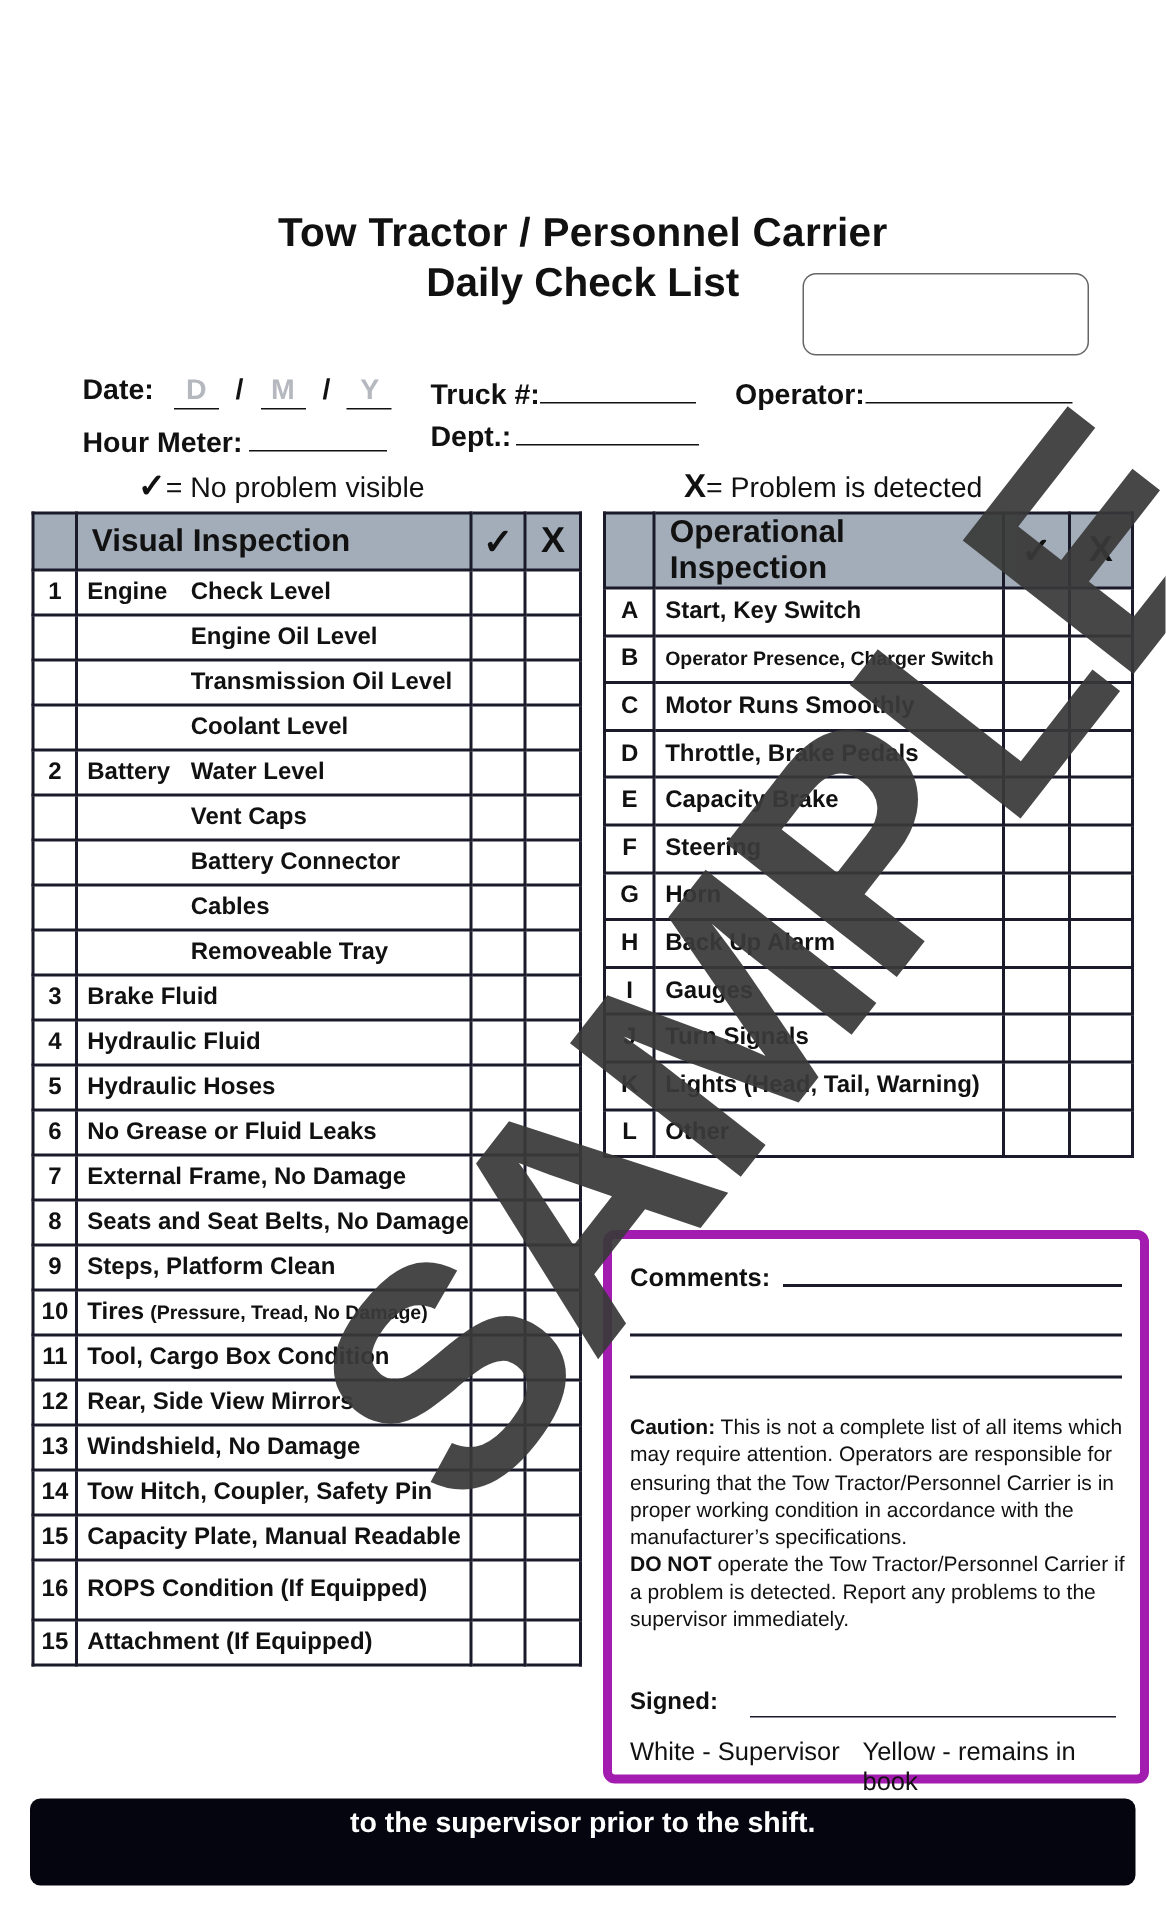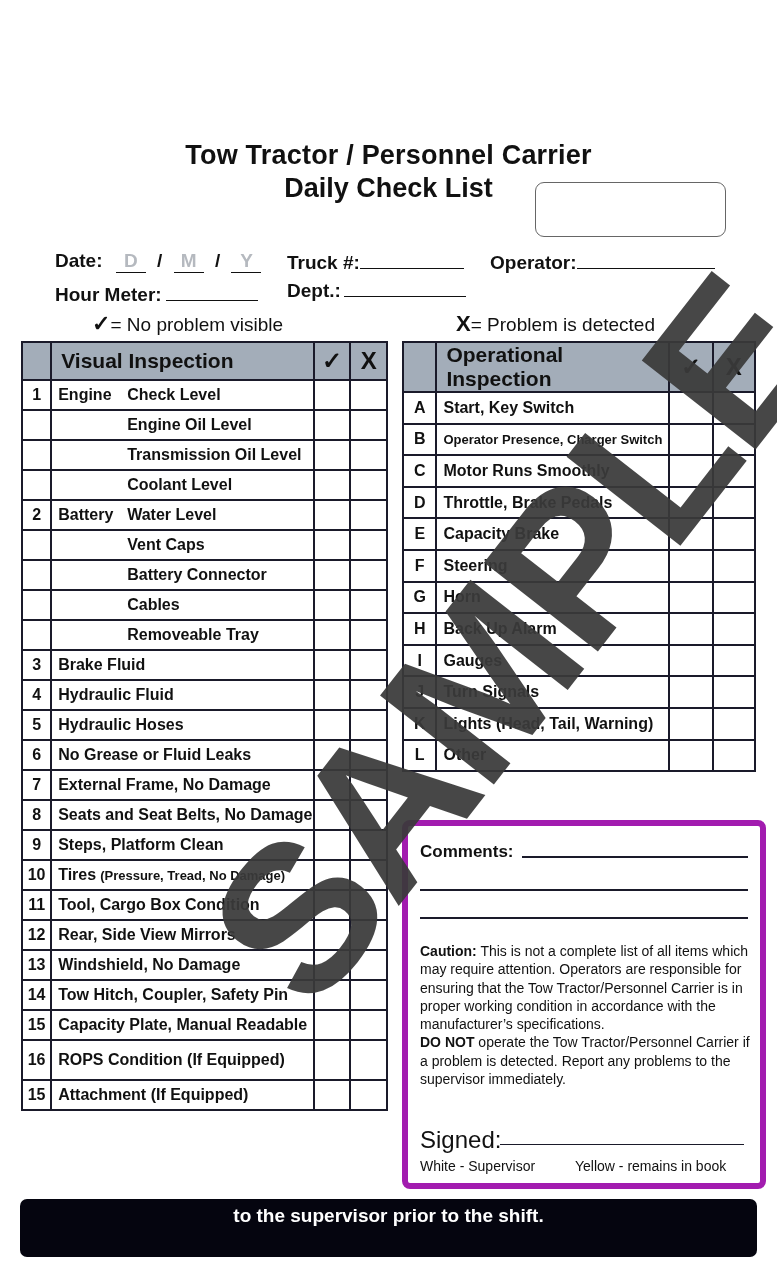--- a/index.html
+++ b/index.html
@@ -17,22 +17,22 @@
   table.grid td, table.grid th { border:2px solid #1a1a2a; padding:0; height:28px; font-weight:bold; font-size:16px; }
   table.grid th { background:#a3adb9; height:36px; font-size:21px; text-align:left; }
   table.grid th.hc { text-align:center; font-size:24px; }
   td.num { text-align:center; }
   td.lab { padding-left:6px !important; white-space:nowrap; }
   .sub { display:inline-block; width:69px; }
   .small { font-size:13px; }
   .comments { left:402px; top:820px; width:352px; height:357px; border:6px solid #a21caf; border-radius:8px; }
   .cline { position:absolute; border-bottom:2px solid #1a1a2a; }
   .caution { position:absolute; left:12px; top:116px; width:336px; font-size:14px; line-height:18.3px; }
-  .signed { position:absolute; left:12px; top:300px; font-size:24px; font-weight:normal; }
-  .copies { position:absolute; left:12px; top:332px; font-size:14px; width:330px; }
+  .signed { position:absolute; left:12px; top:300px; font-size:16px; font-weight:bold; }
+  .copies { position:absolute; left:12px; top:332px; font-size:17px; width:330px; }
   .banner { left:20px; top:1199px; width:737px; height:58px; background:#05050f; border-radius:7px; color:#fff; text-align:center; font-weight:bold; font-size:19px; line-height:25px; padding-top:4px; box-sizing:border-box; }
   .watermark { left:95px; top:520px; font-size:210px; font-weight:bold; color:#3a3a3a; transform:rotate(-52deg); transform-origin:center; letter-spacing:-6px; opacity:0.93; pointer-events:none; font-family:"Liberation Sans", sans-serif; }
 </style>
 </head>
 <body>
 
 <div class="abs title1">Tow Tractor / Personnel Carrier</div>
 <div class="abs title2">Daily Check List</div>
 <div class="abs stampbox"></div>
 

